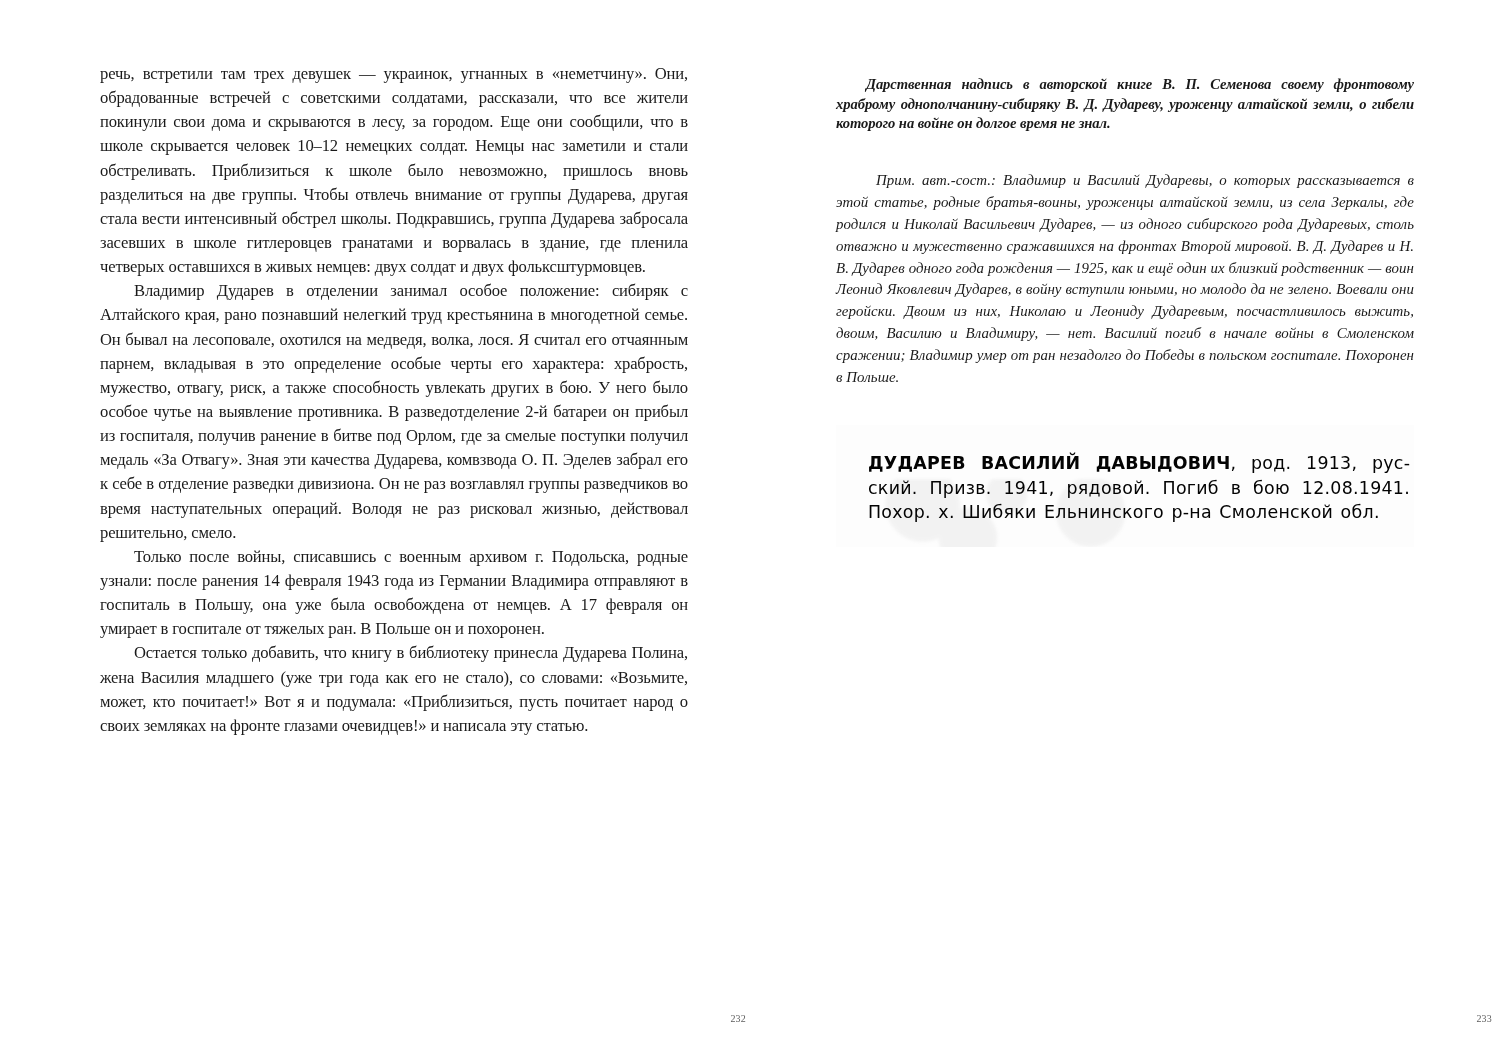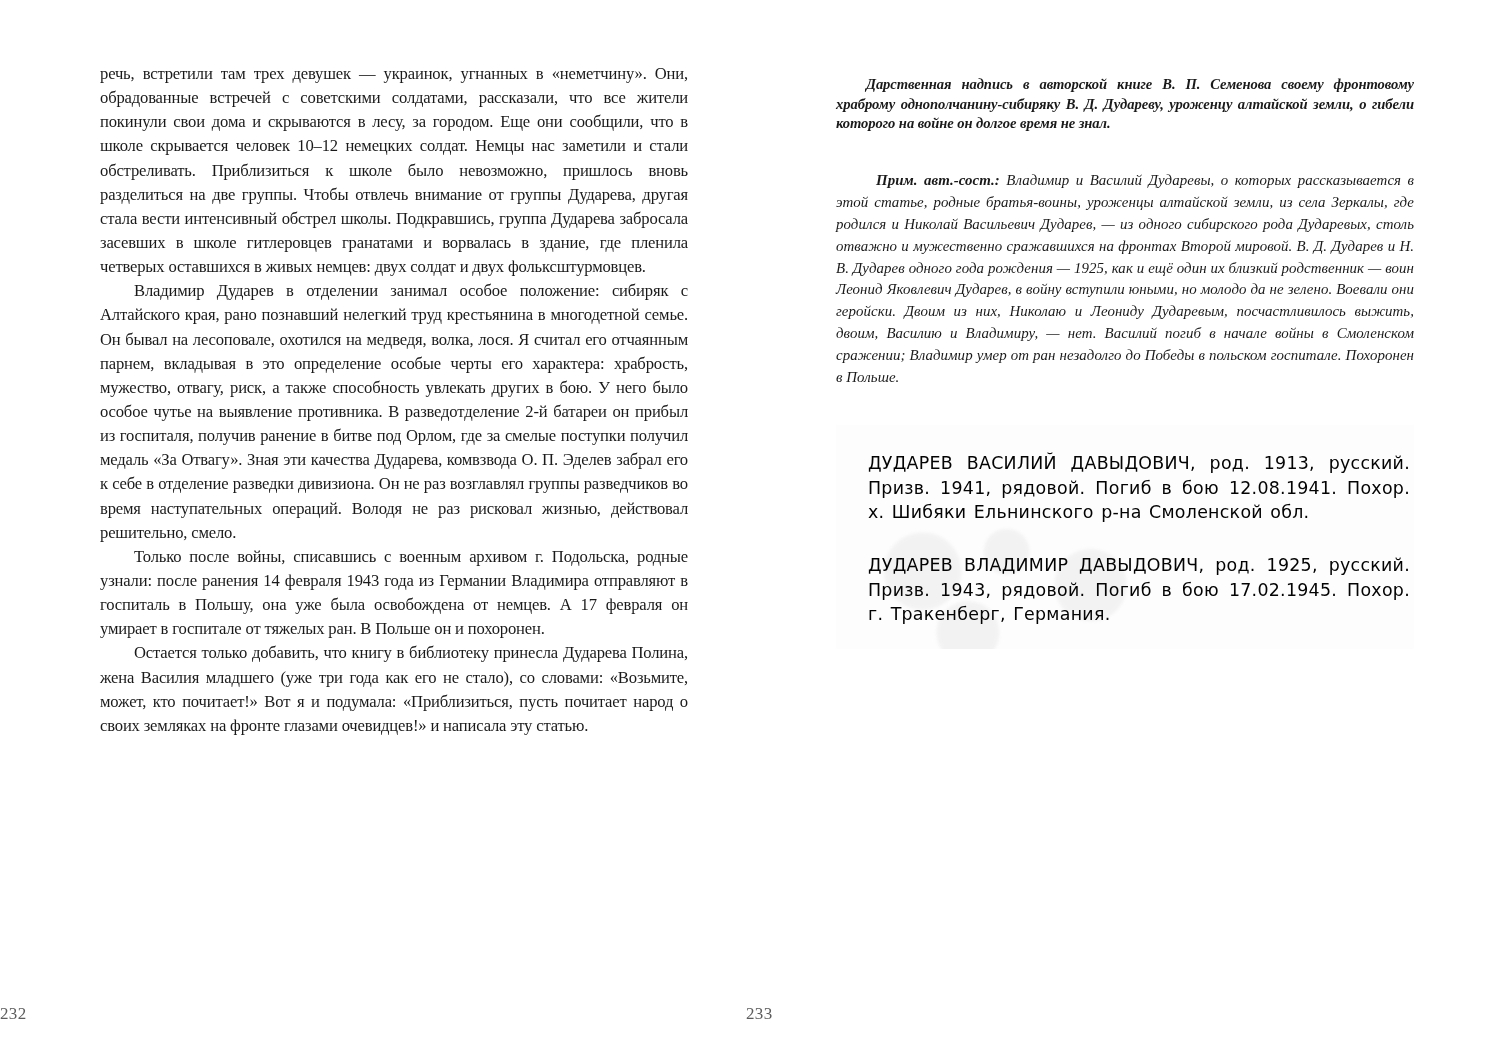--- a/index.html
+++ b/index.html
@@ -44,22 +44,22 @@
     font-family: Liberation Serif, serif;
   }
   .body-text p.no-indent { text-indent: 0; }
 
   
   .folio {
     position: absolute;
     bottom: 34px;
     left: 0;
     width: 100%;
-    text-align: left;
-    font-size: 17px;
+    text-align: right;
+    font-size: 10px;
     color: #5d5d5d;
     letter-spacing: 0.02em;
   }
   .page-left .folio  { padding-right: 42px; }
   .page-right .folio { padding-right: 20px; }
 
   
   .figure-photo {
     width: 100%;
     display: flex;
@@ -83,21 +83,21 @@
     font-family: "Liberation Serif", "DejaVu Serif", serif;
     font-style: italic;
     font-size: 14.9px;
     line-height: 1.47;
     text-align: justify;
     text-indent: 40px;
     margin-top: 36px;
     letter-spacing: 0.004em;
   }
   .note .note-lead {
-    font-weight: 700;
+    font-weight: 400;
     font-style: italic;
   }
 
   
   .cover-thumb {
     position: relative;
     width: 144px;
     flex: 0 0 144px;
     background: #0d0d0d;
     overflow: hidden;
@@ -232,21 +232,21 @@
     position: relative;
     font-family: "DejaVu Sans", sans-serif;
     font-size: 17.4px;
     line-height: 1.42;
     color: #030303;
     letter-spacing: .28px;
     word-spacing: 1.6px;
     text-align: justify;
   }
   .memory-entry + .memory-entry { margin-top: 28px; }
-  .memory-entry .ent-name { font-weight: 400; }
+  .memory-entry .ent-name { font-weight: 700; }
 </style>
 </head>
 <body>
 
 <div class="spread">
 
   <div class="page page-left">
     <div class="body-text">
       <p class="no-indent">речь, встретили там трех девушек — украинок, угнанных в «неметчину». Они, обрадованные встречей с советскими солдатами, рассказали, что все жители покинули свои дома и скрываются в лесу, за городом. Еще они сообщили, что в школе скрывается человек 10–12 немецких солдат. Немцы нас заметили и стали обстреливать. Приблизиться к школе было невозможно, пришлось вновь разделиться на две группы. Чтобы отвлечь внимание от группы Дударева, другая стала вести интенсивный обстрел школы. Подкравшись, группа Дударева забросала засевших в школе гитле­ровцев гранатами и ворвалась в здание, где пленила четверых оставшихся в живых немцев: двух солдат и двух фольксштурмовцев.</p>
       <p>Владимир Дударев в отделении занимал особое положение: си­биряк с Алтайского края, рано познавший нелегкий труд крестьянина в многодетной семье. Он бывал на лесоповале, охотился на медведя, волка, лося. Я считал его отчаянным парнем, вкладывая в это опре­деление особые черты его характера: храбрость, мужество, отвагу, риск, а также способность увлекать других в бою. У него было осо­бое чутье на выявление противника. В разведотделение 2-й батареи он прибыл из госпиталя, получив ранение в битве под Орлом, где за смелые поступки получил медаль «За Отвагу». Зная эти качества Дударева, комвзвода О. П. Эделев забрал его к себе в отделение раз­ведки дивизиона. Он не раз возглавлял группы разведчиков во время наступательных операций. Володя не раз рисковал жизнью, действовал решительно, смело.</p>
@@ -315,22 +315,19 @@
       <span class="note-lead">Прим. авт.-сост.:</span><span> Владимир и Василий Дударевы, о которых рассказы­вается в этой статье, родные братья-воины, уроженцы алтайской земли, из села Зеркалы, где родился и Николай Васильевич Дударев, — из одного си­бирского рода Дударевых, столь отважно и мужественно сражавшихся на фронтах Второй мировой. В. Д. Дударев и Н. В. Дударев одного года рожде­ния — 1925, как и ещё один их близкий родственник — воин Леонид Яковлевич Дударев, в войну вступили юными, но молодо да не зелено. Воевали они герой­ски. Двоим из них, Николаю и Леониду Дударевым, посчастливилось выжить, двоим, Василию и Владимиру, — нет. Василий погиб в начале войны в Смолен­ском сражении; Владимир умер от ран незадолго до Победы в польском госпи­тале. Похоронен в Польше.</span>
     </div>
 
     <div class="memory-scan">
       <div class="memory-watermark"></div>
 
       <div class="memory-entry">
         <span class="ent-name">ДУДАРЕВ ВАСИЛИЙ ДАВЫДОВИЧ</span><span>, род. 1913, рус­ский. Призв. 1941, рядовой. Погиб в бою 12.08.1941. Похор. х. Шибяки Ельнинского р-на Смоленской обл.</span>
       </div>
 
-      <div class="memory-entry">
-        <span class="ent-name">ДУДАРЕВ ВЛАДИМИР ДАВЫДОВИЧ</span><span>, род. 1925, русский. Призв. 1943, рядовой. Погиб в бою 17.02.1945. Похор. г. Тракенберг, Германия.</span>
-      </div>
     </div>
 
 
     <div class="folio">233</div>
   </div>
 
 </div>
 
 </body></html>

